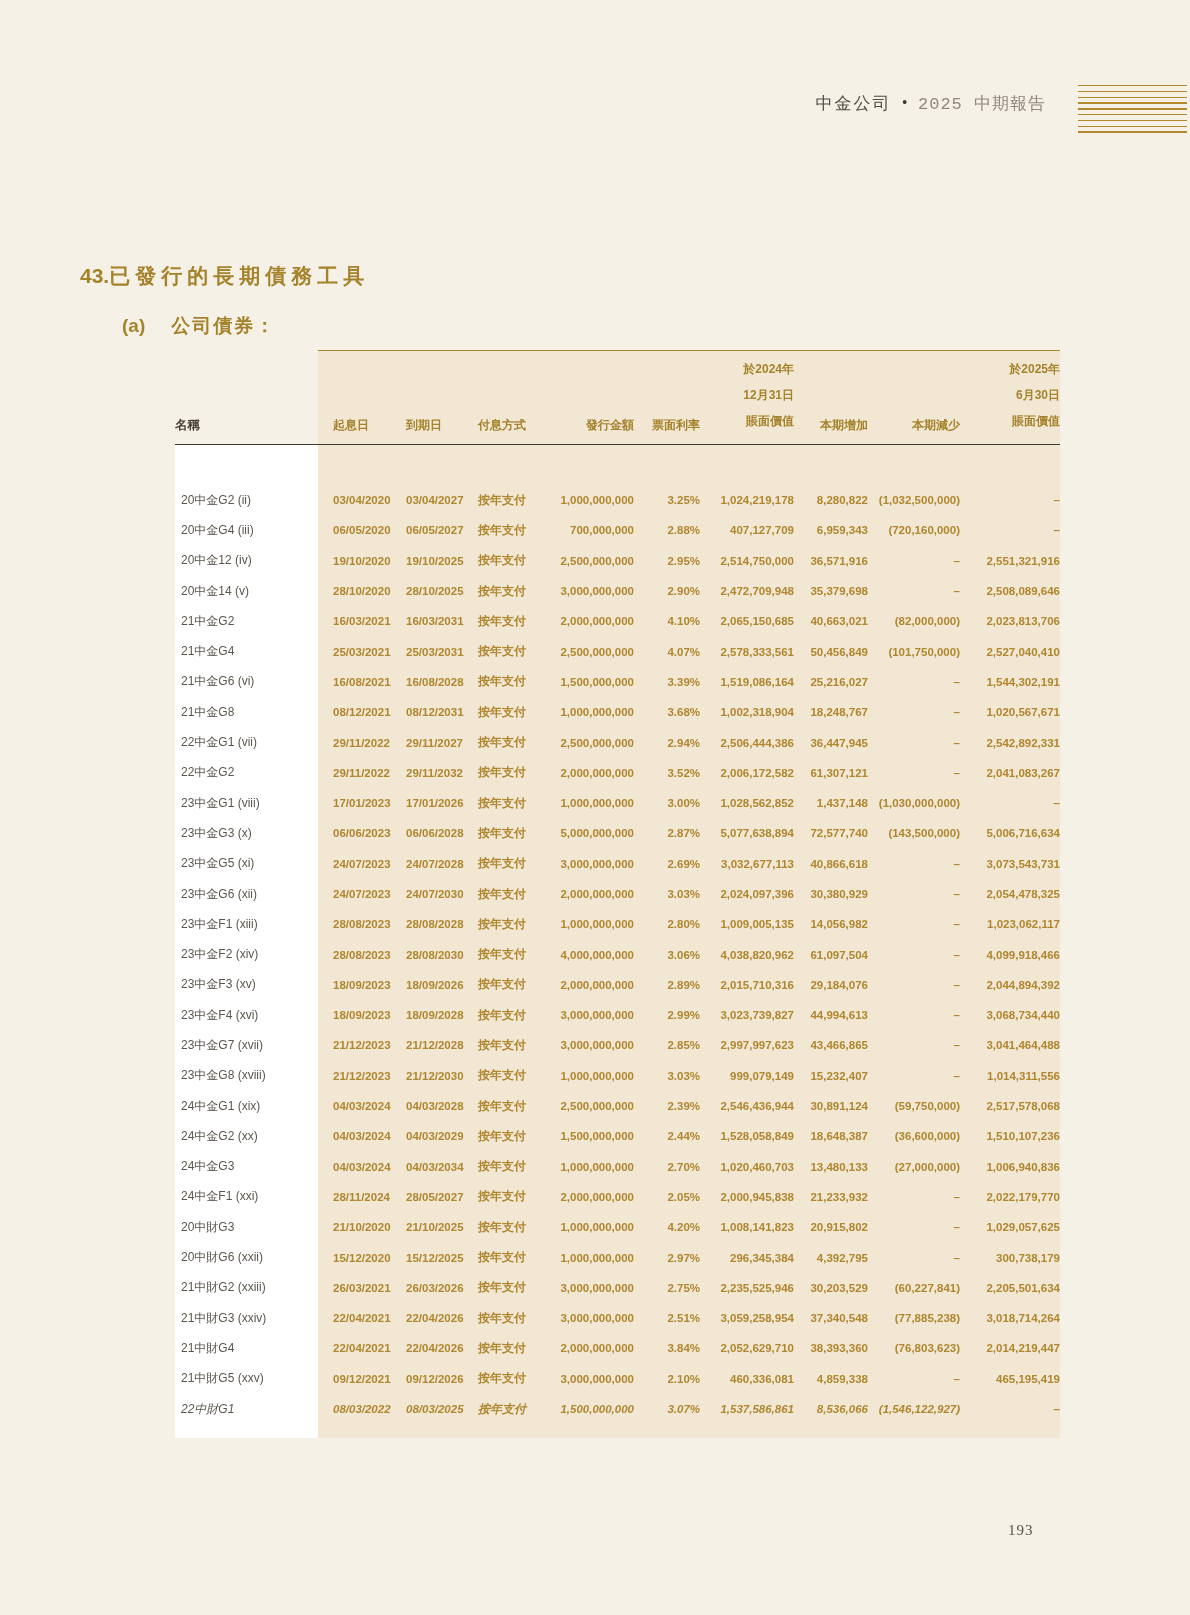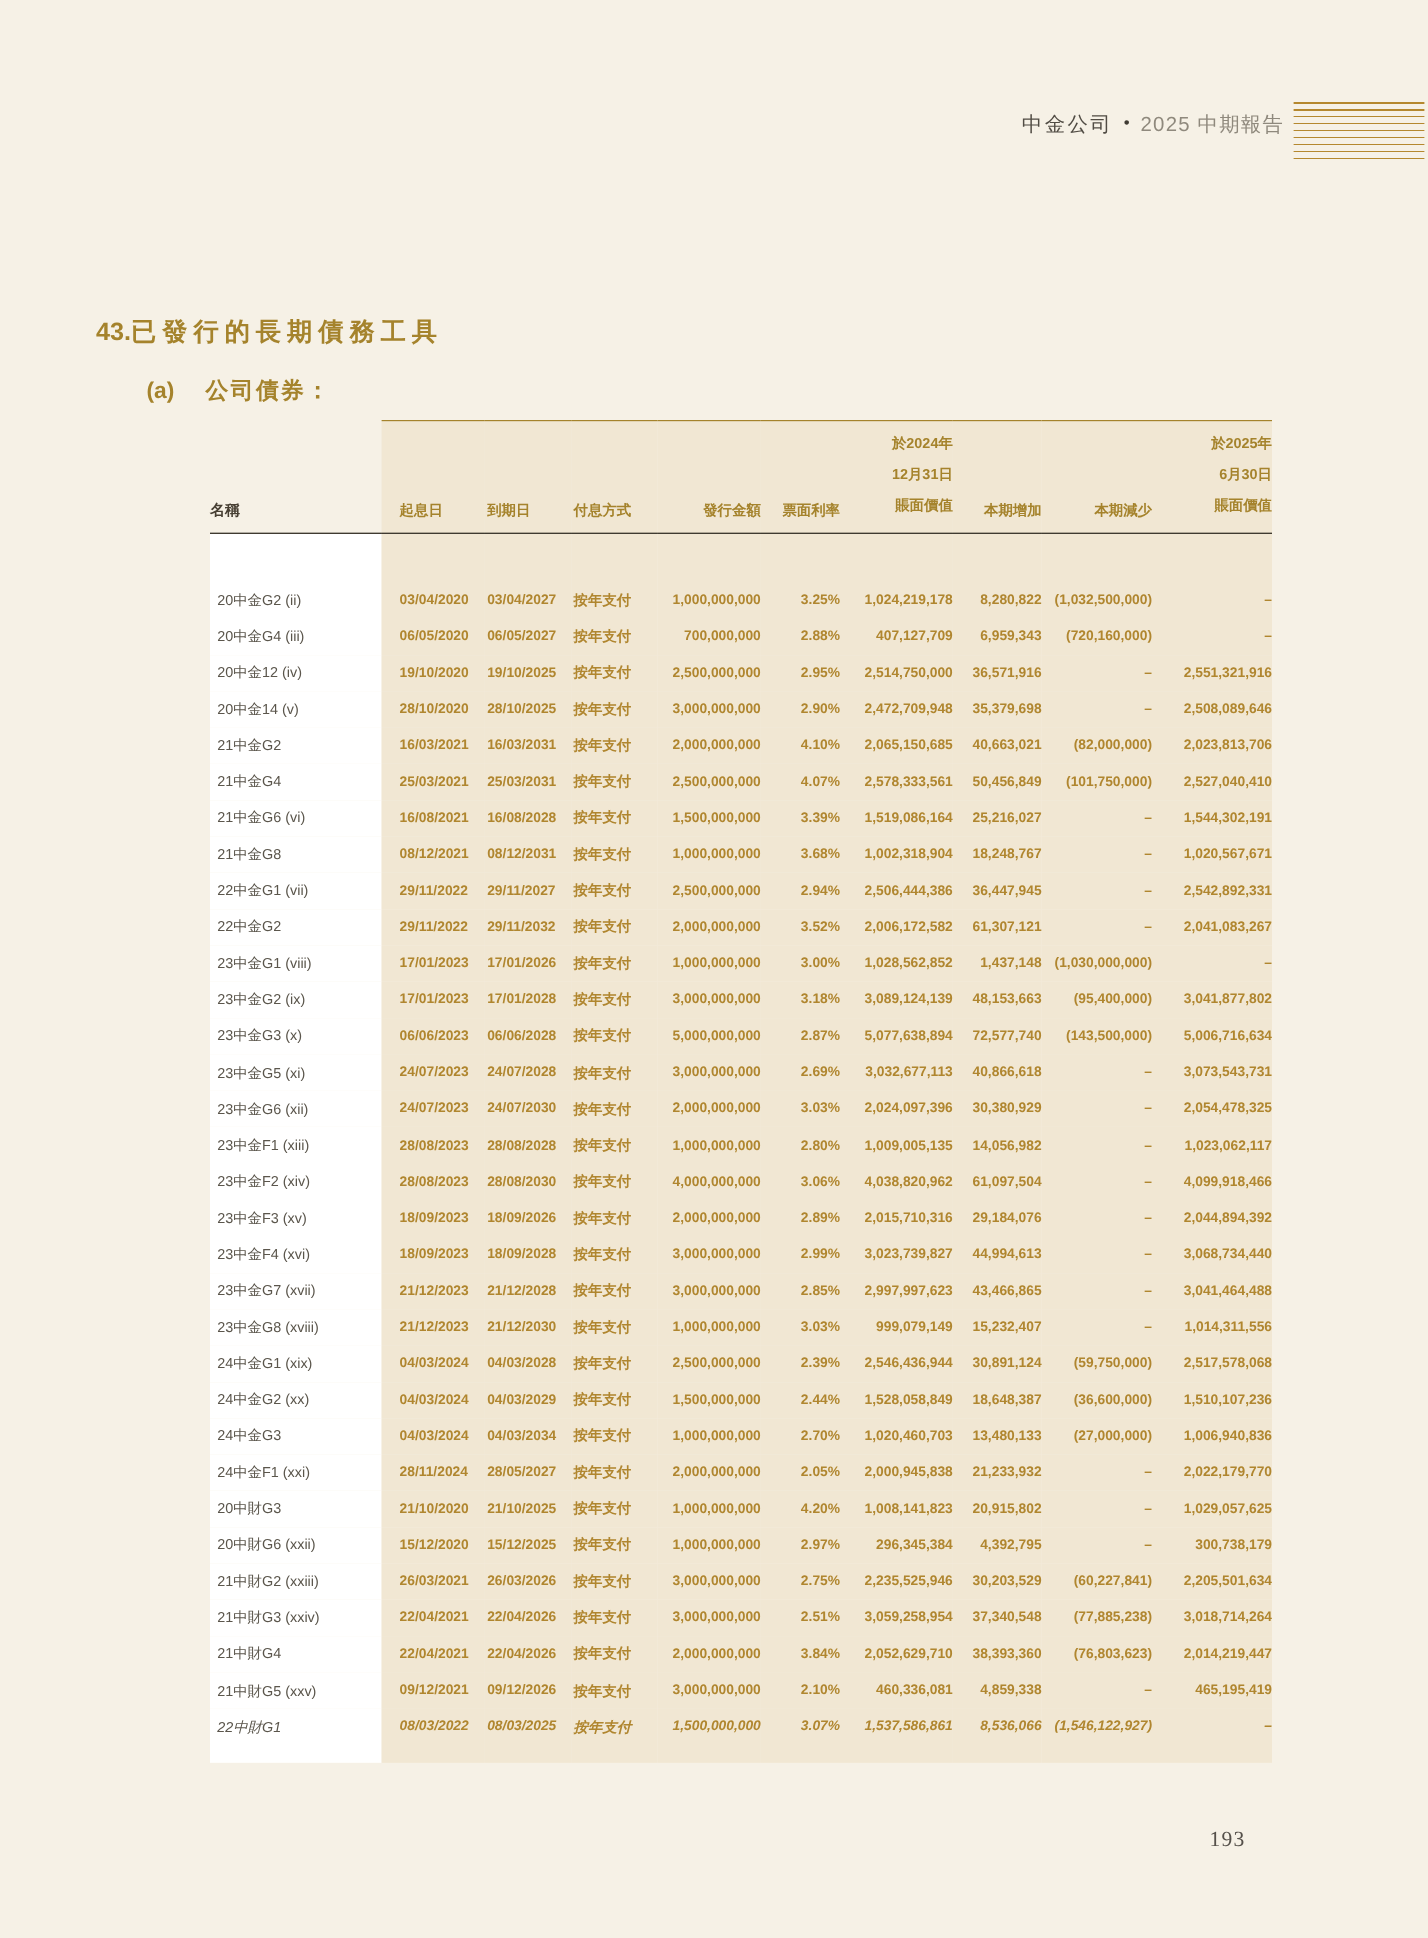--- a/index.html
+++ b/index.html
@@ -3,22 +3,22 @@
 <meta charset="utf-8">
 <style>
   html,body { margin:0; padding:0; }
   body {
     width:1190px; height:1615px; position:relative;
     background:#f6f1e6;
     font-family:"Liberation Sans", sans-serif;
     overflow:hidden;
   }
   .page-header {
-    position:absolute; top:92px; right:120px;
-    font-family:Liberation Sans, sans-serif; font-size:17px;
+    position:absolute; top:92px; right:144px;
+    font-family:Liberation Mono, monospace; font-size:17px;
     white-space:nowrap;
   }
   .page-header .co { color:#514c44; letter-spacing:2px; }
   .page-header .dot { color:#3f3b33; margin:0 9px; font-size:14px; vertical-align:2px; }
   .page-header .rep { color:#8f897d; letter-spacing:1px; }
   .deco-lines {
     position:absolute; top:85px; left:1078px; width:109px; height:52px;
     background:repeating-linear-gradient(to bottom,
       #b5882e 0px, #b5882e 1.3px,
       rgba(0,0,0,0) 1.3px, rgba(0,0,0,0) 5.8px);
@@ -67,21 +67,21 @@
     font-size:12px; text-align:left; padding-left:6px;
   }
   .bond-table td:nth-child(2), .bond-table thead th:nth-child(2) { text-align:left; padding-left:15px; }
   .bond-table td:nth-child(3), .bond-table thead th:nth-child(3) { text-align:left; padding-left:2px; }
   .bond-table td:nth-child(4), .bond-table thead th:nth-child(4) { text-align:left; padding-left:2px; }
   .bond-table td:nth-child(4) { font-size:12px; }
   .bond-table tbody tr:first-child td { padding-top:40px; }
   .bond-table tbody tr:last-child td { padding-bottom:14px;font-style:italic; }
   .page-number {
     position:absolute; left:1008px; top:1522px;
-    font-family:"Liberation Serif", serif; font-size:18px;
+    font-family:"Liberation Serif", serif; font-size:15px;
     color:#55504a; letter-spacing:1px;
   }
 </style>
 </head>
 <body>
 
 <div class="page-header">
   <span class="co">中金公司</span><span class="dot">•</span><span class="rep">2025 中期報告</span>
 </div>
 <div class="deco-lines"></div>
@@ -255,32 +255,20 @@
         <td>17/01/2026</td>
         <td>按年支付</td>
         <td>1,000,000,000</td>
         <td>3.00%</td>
         <td>1,028,562,852</td>
         <td>1,437,148</td>
         <td>(1,030,000,000)</td>
         <td>–</td>
       </tr>
       <tr>
-        <td>23中金G2 (ix)</td>
-        <td>17/01/2023</td>
-        <td>17/01/2028</td>
-        <td>按年支付</td>
-        <td>3,000,000,000</td>
-        <td>3.18%</td>
-        <td>3,089,124,139</td>
-        <td>48,153,663</td>
-        <td>(95,400,000)</td>
-        <td>3,041,877,802</td>
-      </tr>
-      <tr>
         <td>23中金G3 (x)</td>
         <td>06/06/2023</td>
         <td>06/06/2028</td>
         <td>按年支付</td>
         <td>5,000,000,000</td>
         <td>2.87%</td>
         <td>5,077,638,894</td>
         <td>72,577,740</td>
         <td>(143,500,000)</td>
         <td>5,006,716,634</td>

